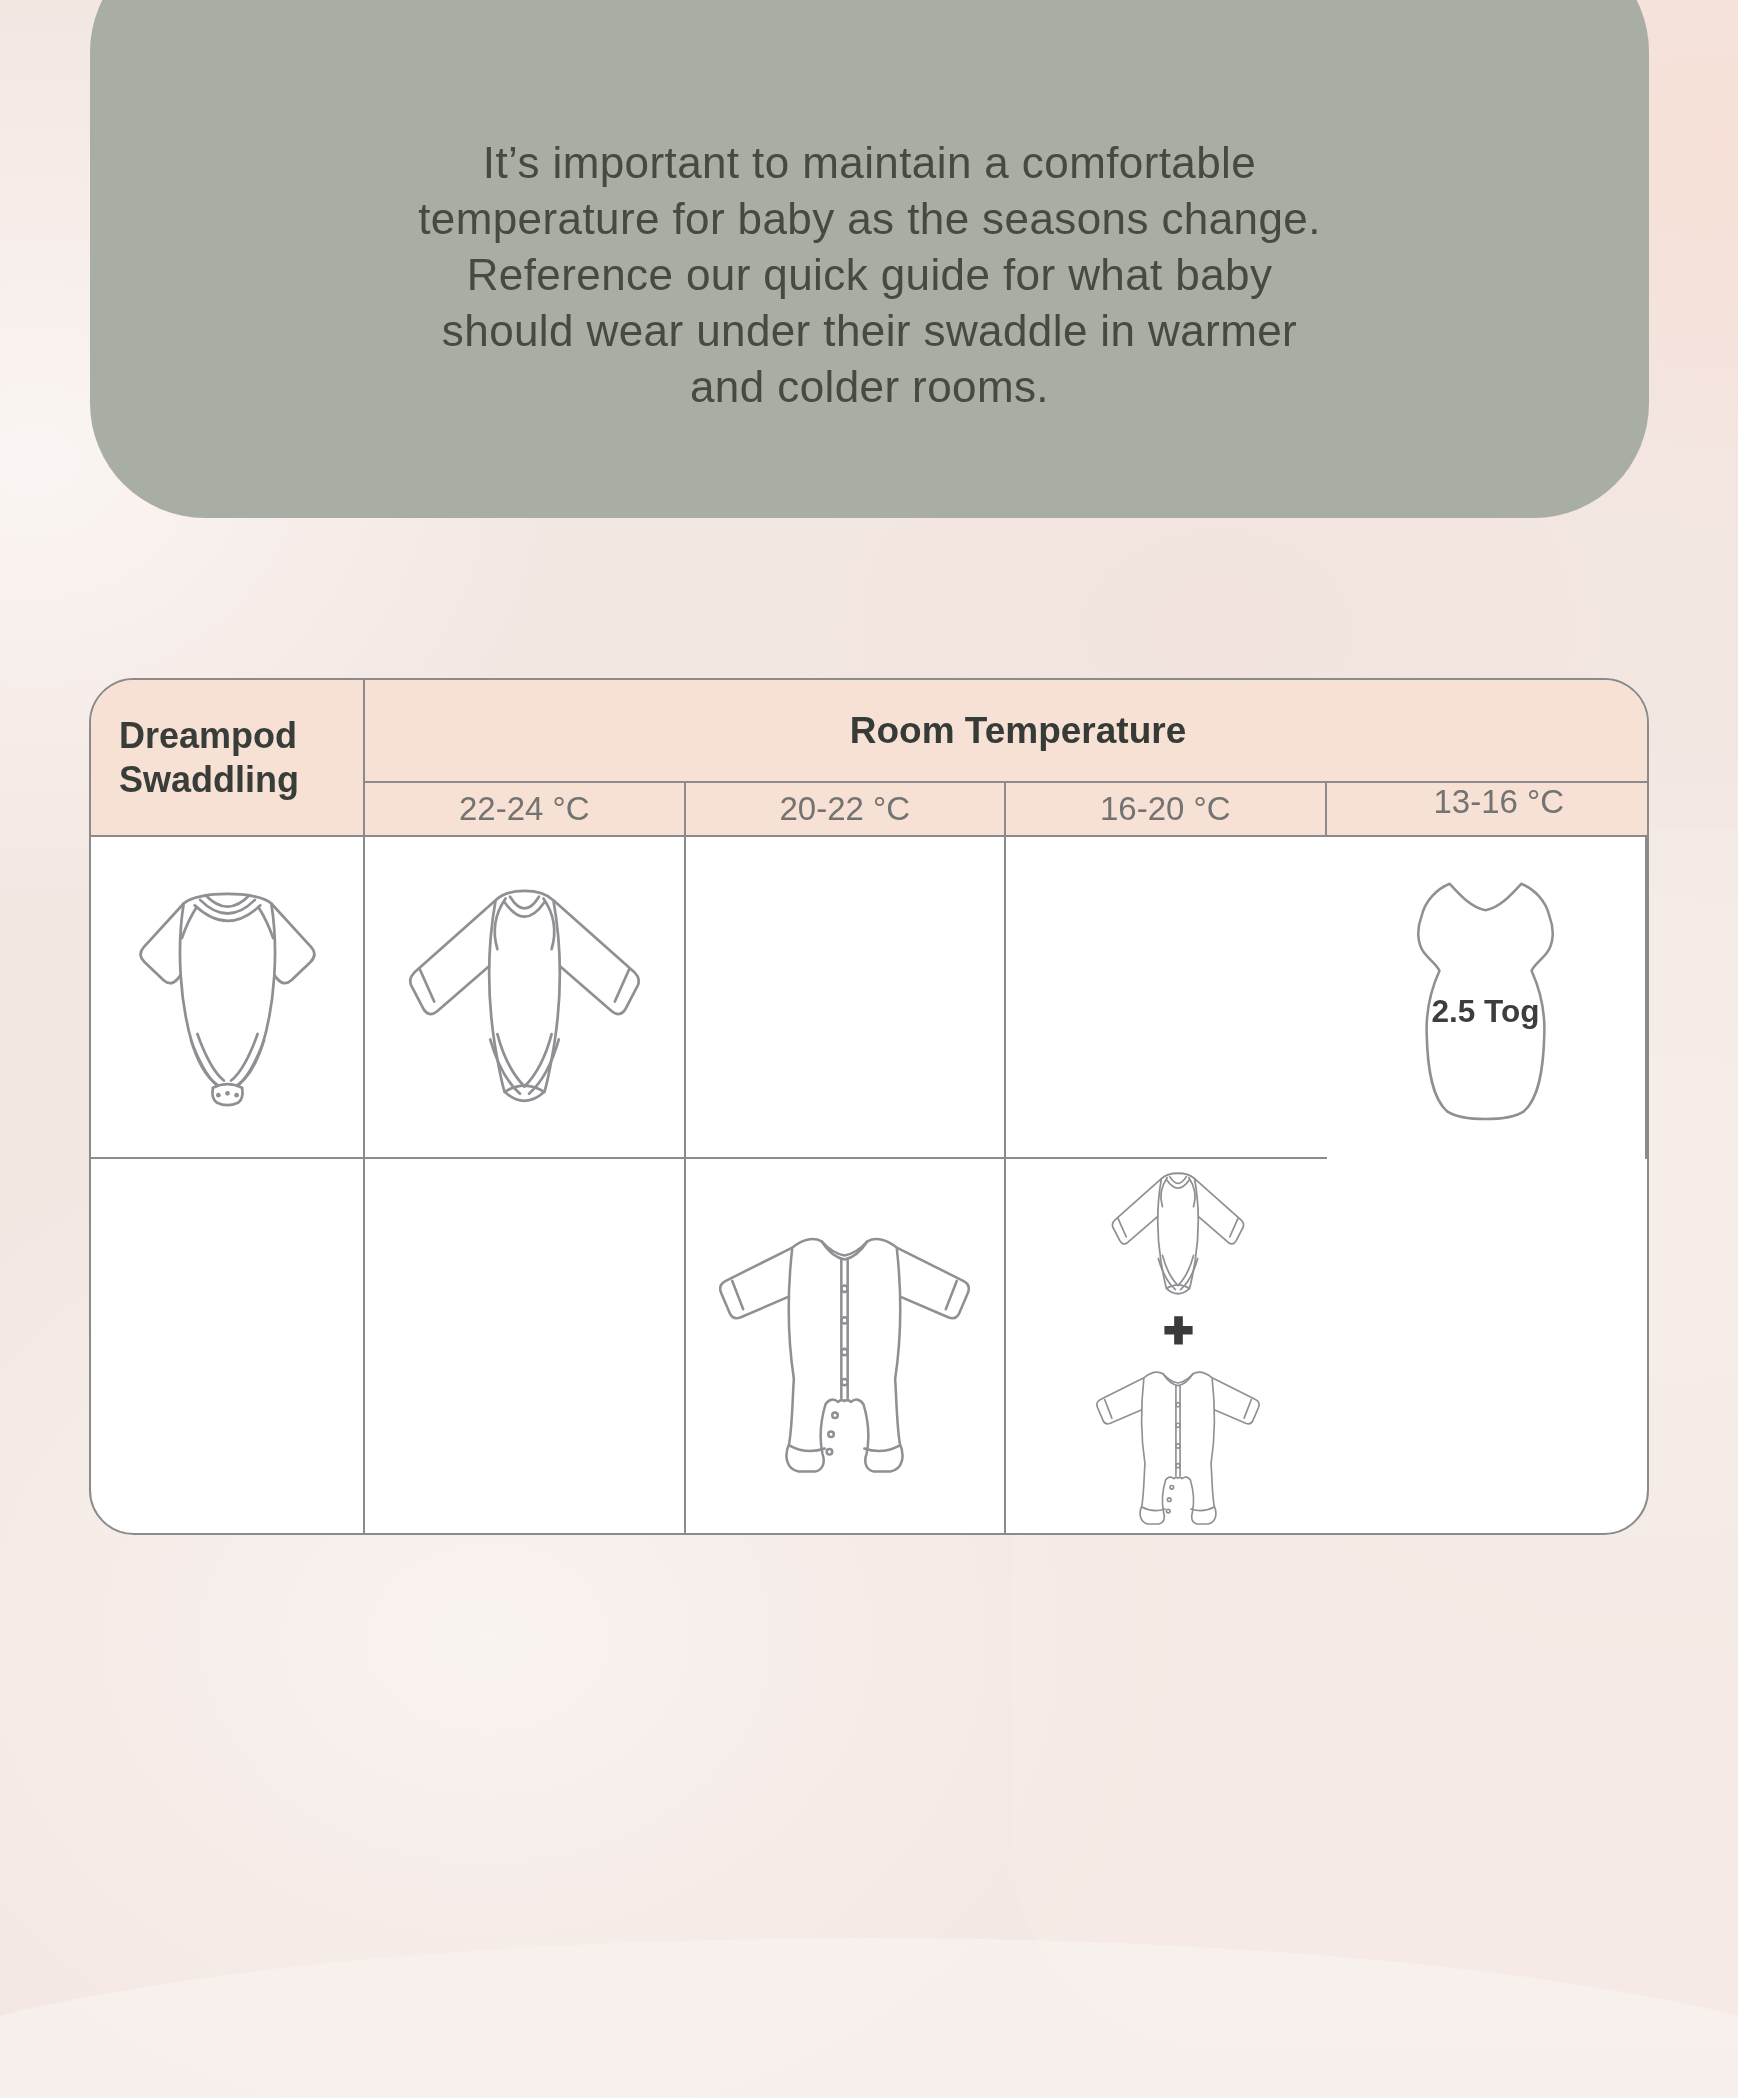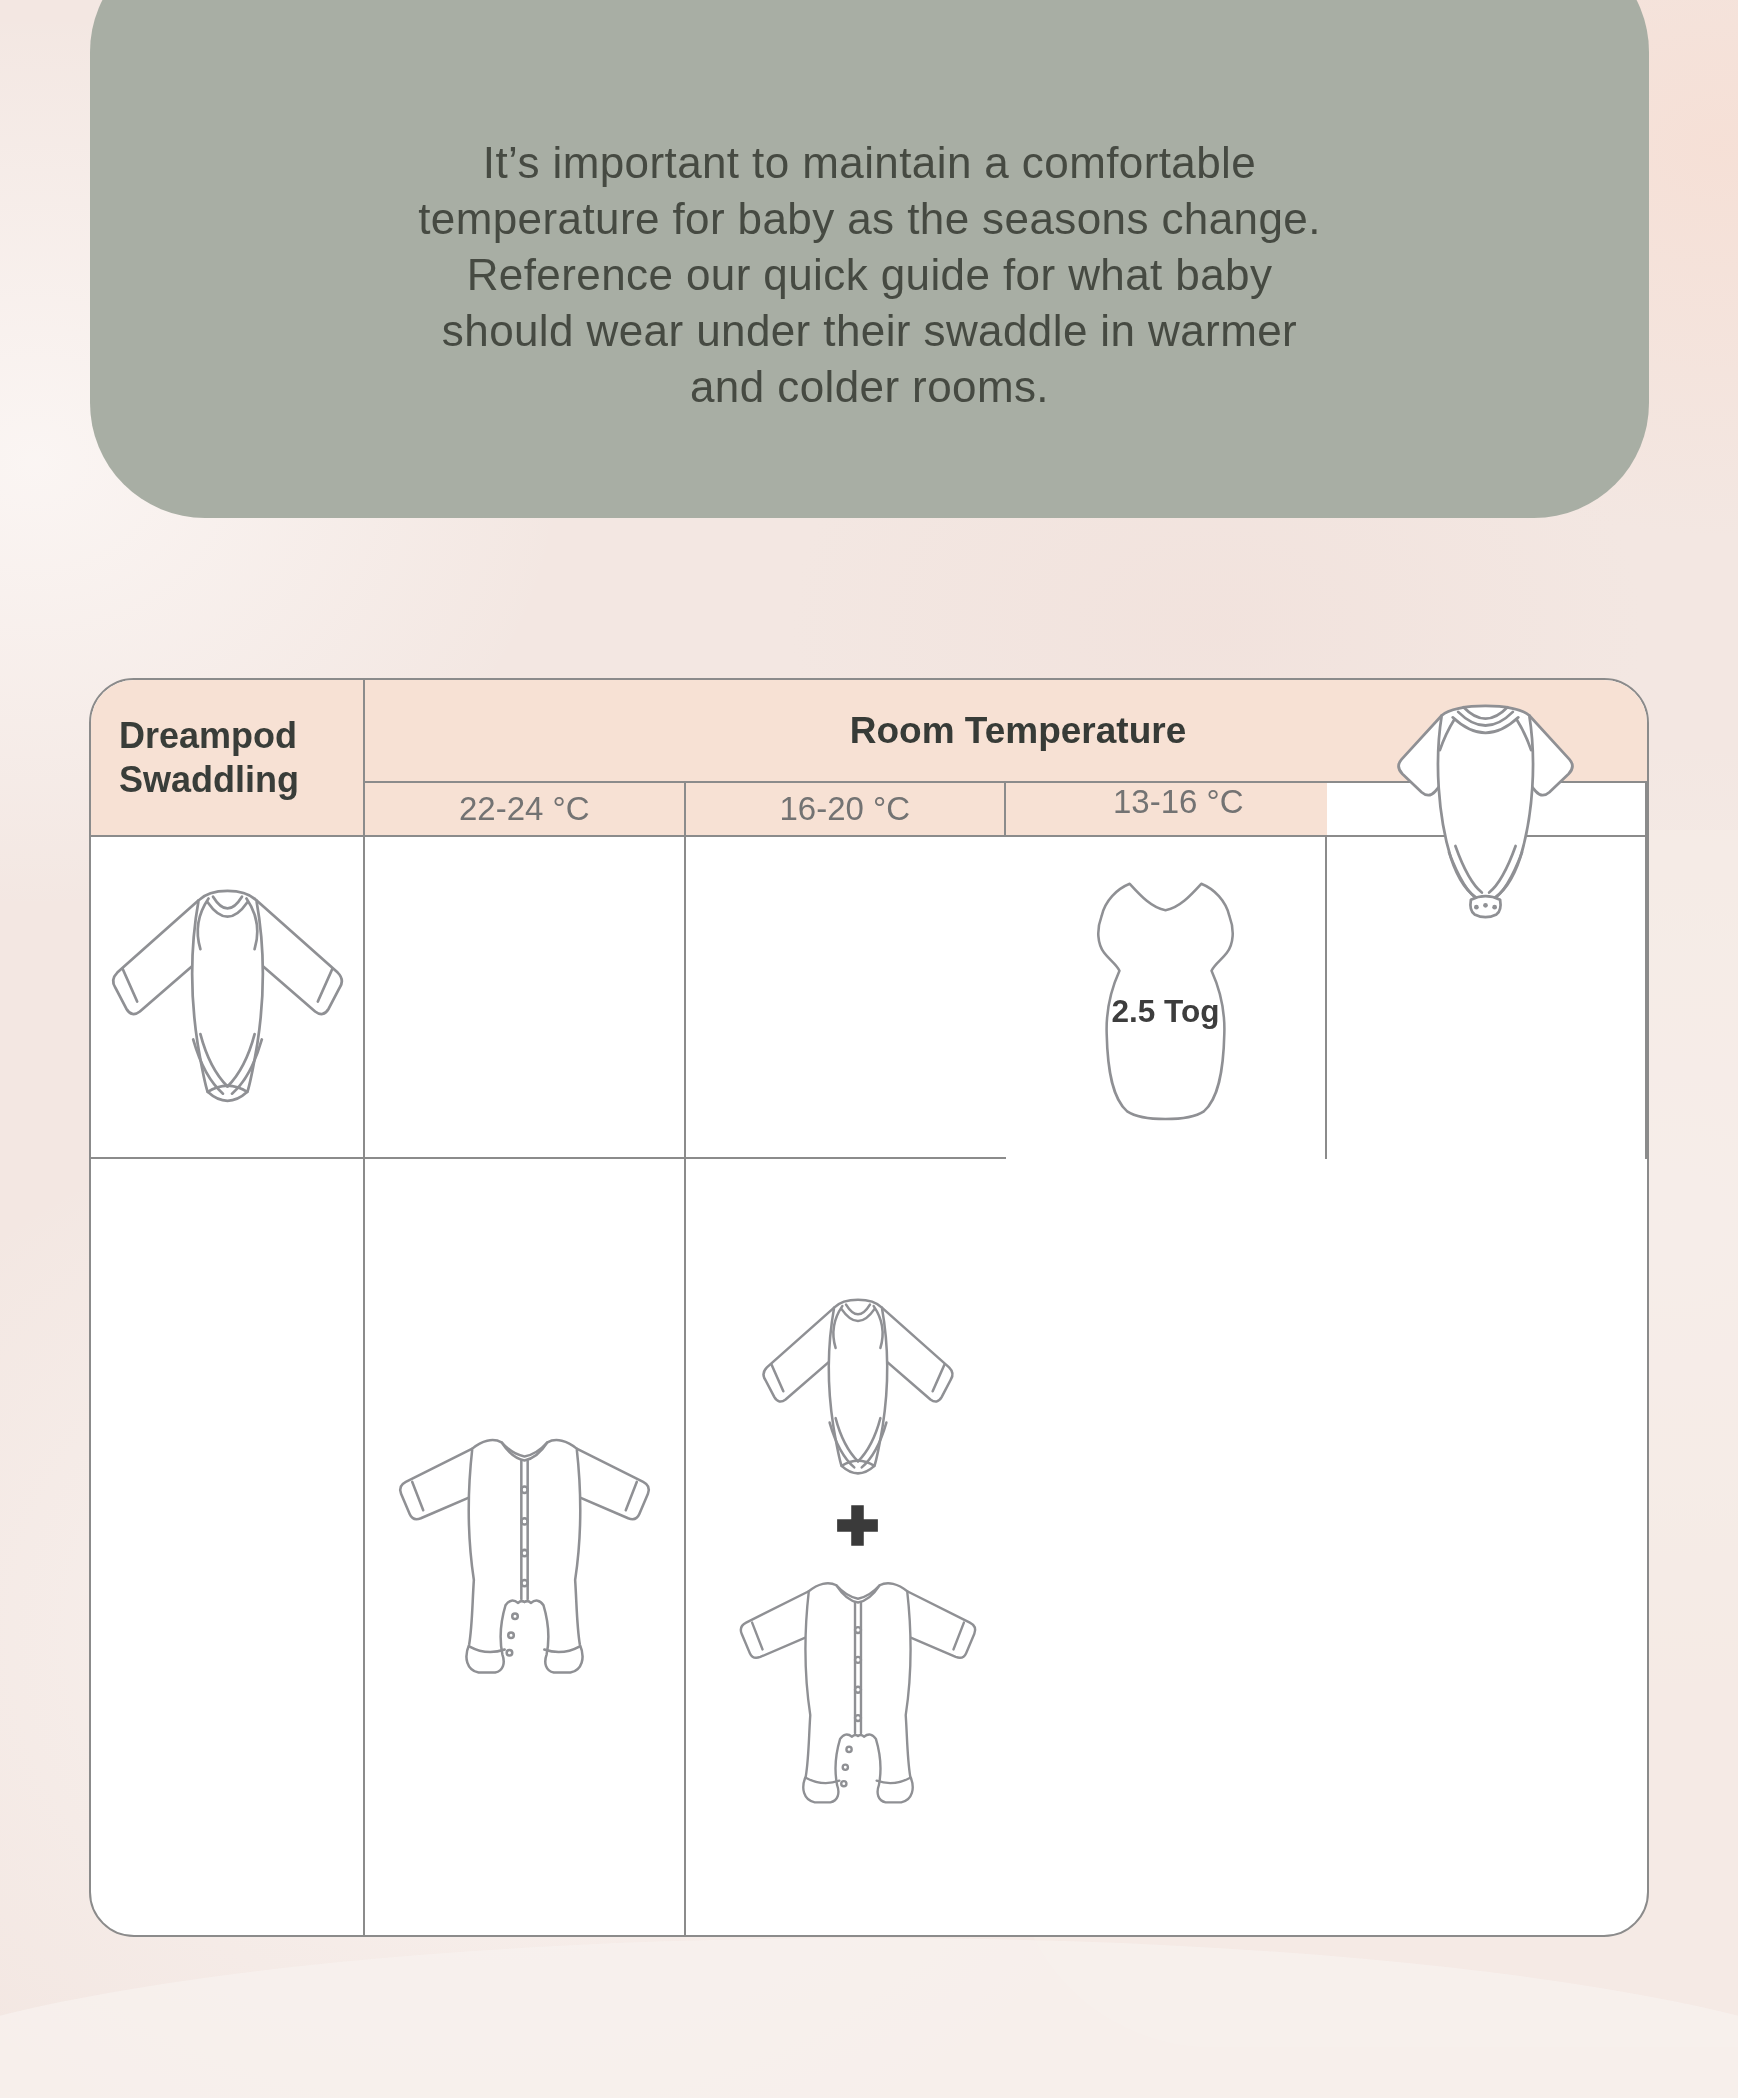--- a/index.html
+++ b/index.html
@@ -34,21 +34,21 @@
   }
   .banner-text{
     margin:198px auto 0 auto;width:1356px;
     text-align:center;white-space:pre-line;
     font-size:44px;line-height:1.27;letter-spacing:0.4px;
     color:#464a42;
   }
 
   
   .swaddle-table{
-    position:absolute;left:89px;top:678px;width:1560px;height:1259px;
+    position:absolute;left:89px;top:678px;width:1560px;height:857px;
     box-sizing:border-box;border:2.6px solid #8b8b8b;border-radius:45px;
     background:#ffffff;overflow:hidden;
     display:grid;
     grid-template-columns:274px 1fr 1fr 1fr 1fr;
     grid-template-rows:103px 54px 322px 1fr;
     color:#3b3b3b;
   }
   .cell{
     border-right:2.6px solid #8b8b8b;border-bottom:2.6px solid #8b8b8b;
     display:flex;align-items:center;justify-content:center;
@@ -88,20 +88,23 @@
     <div class="corner-text">Dreampod
 Swaddling</div>
   </div>
 
   <div class="cell peach group last-col">
     <div class="group-text">Room Temperature</div>
   </div>
 
   <div class="cell peach">
     <div class="temp-text">22-24 °C</div>
+  </div>
+  <div class="cell peach">
+    <div class="temp-text">20-22 °C</div>
   </div>
   <div class="cell peach">
     <div class="temp-text">16-20 °C</div>
   </div>
   <div class="cell peach last-col">
     <div class="temp-text raised">13-16 °C</div>
   </div>
 
 
   <div class="cell">

